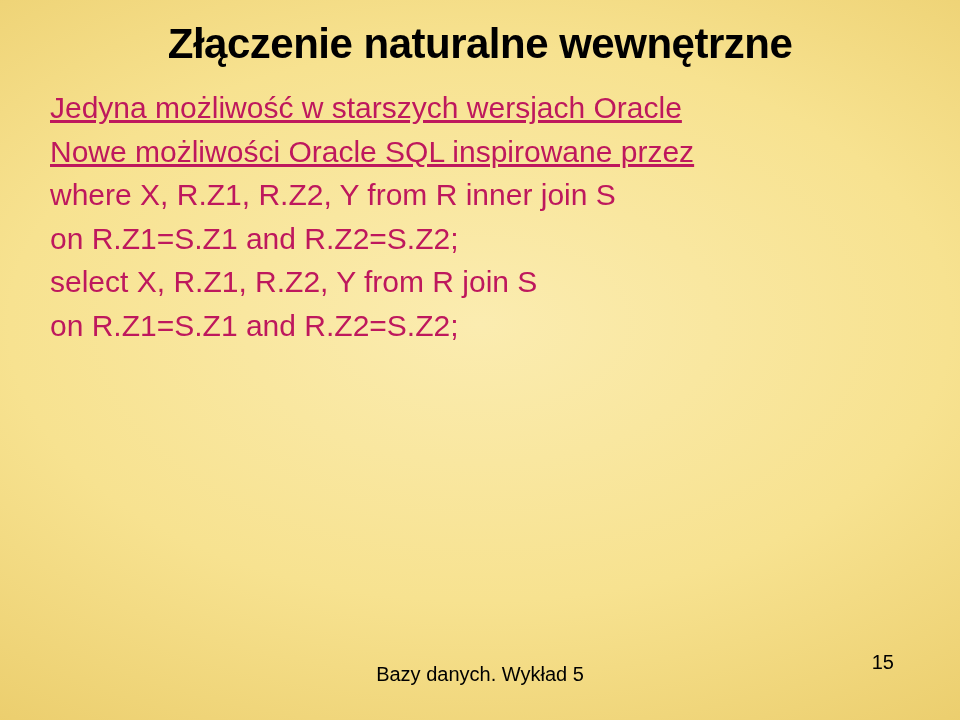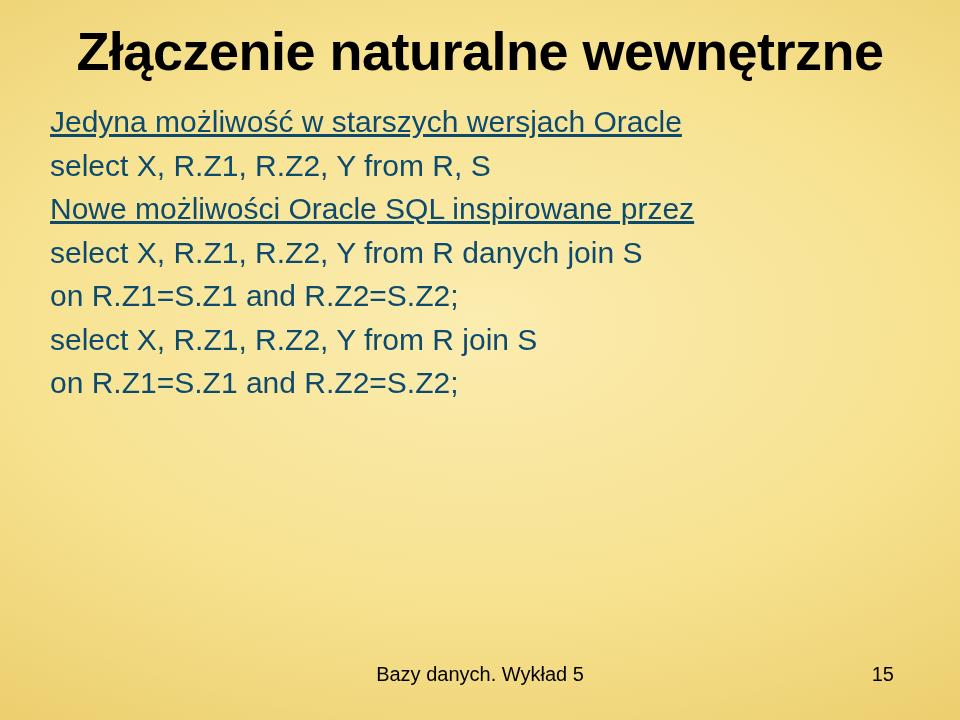--- a/index.html
+++ b/index.html
@@ -15,31 +15,31 @@
     position: relative;
   }
   .slide {
     padding: 20px 50px 0 50px;
     box-sizing: border-box;
     width: 100%;
     height: 100%;
     position: relative;
   }
   .title {
-    font-size: 54px;
+    font-size: 42px;
     font-weight: bold;
     color: #000;
     margin: 0 0 18px 0;
     text-align: center;
     letter-spacing: -0.5px;
   }
   .content {
     font-size: 30px;
     line-height: 1.45;
-    color: #0c4a6e;
+    color: #be185d;
   }
   .lead {
     text-decoration: underline;
     display: block;
   }
   .code-line {
     display: block;
   }
   .footer {
     position: absolute;
@@ -48,36 +48,35 @@
     right: 0;
     display: flex;
     justify-content: center;
     align-items: center;
     font-size: 20px;
     color: #000;
   }
   .page-num {
     position: absolute;
     right: 66px;
-    bottom: 0;
+    bottom: 12px;
     font-size: 20px;
     color: #000;
   }
 </style>
 </head>
 <body>
 
 <div class="slide">
   <h1 class="title">Złączenie naturalne wewnętrzne</h1>
 
   <div class="content">
     <span class="lead">Jedyna możliwość w starszych wersjach Oracle</span>
-    <span class="code-line">select X, R.Z1, R.Z2, Y from R, S</span>
     <span class="lead">Nowe możliwości Oracle SQL inspirowane przez</span>
-    <span class="code-line">select X, R.Z1, R.Z2, Y from R danych join S</span>
+    <span class="code-line">where X, R.Z1, R.Z2, Y from R inner join S</span>
     <span class="code-line">on R.Z1=S.Z1 and R.Z2=S.Z2;</span>
     <span class="code-line">select X, R.Z1, R.Z2, Y from R join S</span>
     <span class="code-line">on R.Z1=S.Z1 and R.Z2=S.Z2;</span>
   </div>
 
   <div class="footer">
     <span>Bazy danych. Wykład 5</span>
     <span class="page-num">15</span>
   </div>
 </div>

